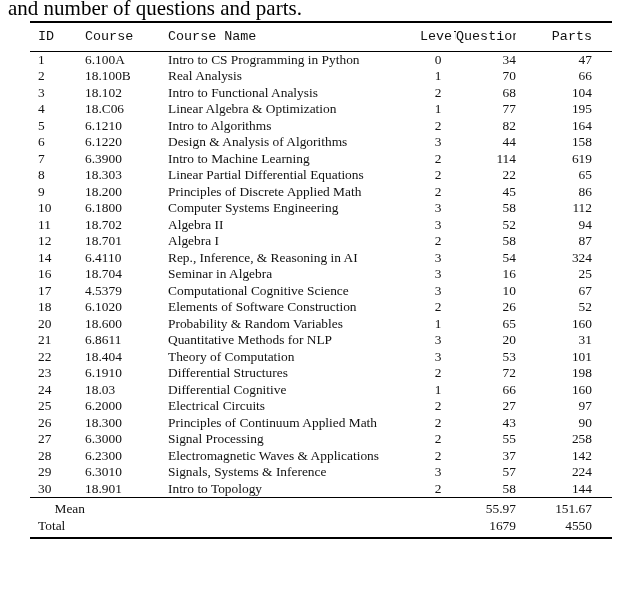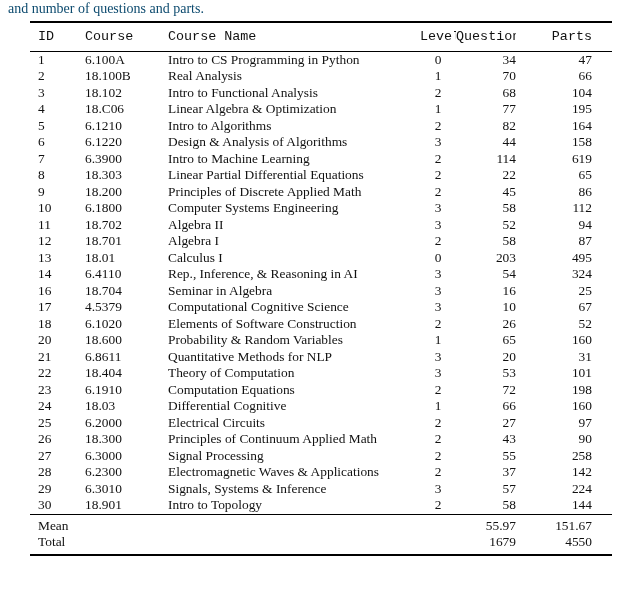--- a/index.html
+++ b/index.html
@@ -2,24 +2,24 @@
 <html><head>
 <meta charset="utf-8">
 <style>
   * { margin:0; padding:0; box-sizing:border-box; }
   html,body { width:640px; height:597px; background:#ffffff; overflow:hidden; }
   body {
     font-family:"Liberation Serif", serif;
     color:#111111;
   }
   .caption {
-    font-size:14px;
+    font-size:21px;
     line-height:17px;
     padding:0 0 2px 8px;
-    color:#0c4a6e;
+    color:#000000;
   }
   table.course-table {
     table-layout:fixed;
     border-collapse:collapse;
     width:582px;
     margin-left:30px;
     margin-top:2px;
   }
   th, td {
     font-weight:normal;
@@ -29,21 +29,21 @@
     overflow:hidden;
     padding:0;
     vertical-align:middle;
   }
   thead tr {
     border-top:2px solid #000;
     border-bottom:1px solid #000;
   }
   thead th { padding-top:6px; padding-bottom:5px;font-family:Liberation Mono, monospace; }
   tfoot tr.summary-first { border-top:1px solid #000; }
-  tfoot tr.summary-first td { padding-top:3px; }
+  tfoot tr.summary-first td { padding-top:3px;text-align:right; }
   tfoot tr.summary-last { border-bottom:2px solid #000; }
   tfoot tr.summary-last td { padding-bottom:3px; }
 
   .col-id        { width:55px;  text-align:left;  padding-left:8px; }
   .col-course    { width:83px;  text-align:left; }
   .col-name      { width:252px; text-align:left; }
   .col-level     { width:36px;  text-align:center; }
   .col-questions { width:60px;  text-align:right; }
   .col-parts     { width:96px;  text-align:right; padding-right:20px; }
 </style>
@@ -156,28 +156,20 @@
         </tr>
         <tr>
           <td class="col-id">12</td>
           <td class="col-course">18.701</td>
           <td class="col-name">Algebra I</td>
           <td class="col-level">2</td>
           <td class="col-questions">58</td>
           <td class="col-parts">87</td>
         </tr>
         <tr>
-          <td class="col-id">13</td>
-          <td class="col-course">18.01</td>
-          <td class="col-name">Calculus I</td>
-          <td class="col-level">0</td>
-          <td class="col-questions">203</td>
-          <td class="col-parts">495</td>
-        </tr>
-        <tr>
           <td class="col-id">14</td>
           <td class="col-course">6.4110</td>
           <td class="col-name">Rep., Inference, &amp; Reasoning in AI</td>
           <td class="col-level">3</td>
           <td class="col-questions">54</td>
           <td class="col-parts">324</td>
         </tr>
         <tr>
           <td class="col-id">16</td>
           <td class="col-course">18.704</td>
@@ -222,21 +214,21 @@
           <td class="col-id">22</td>
           <td class="col-course">18.404</td>
           <td class="col-name">Theory of Computation</td>
           <td class="col-level">3</td>
           <td class="col-questions">53</td>
           <td class="col-parts">101</td>
         </tr>
         <tr>
           <td class="col-id">23</td>
           <td class="col-course">6.1910</td>
-          <td class="col-name">Computation Equations</td>
+          <td class="col-name">Differential Structures</td>
           <td class="col-level">2</td>
           <td class="col-questions">72</td>
           <td class="col-parts">198</td>
         </tr>
         <tr>
           <td class="col-id">24</td>
           <td class="col-course">18.03</td>
           <td class="col-name">Differential Cognitive</td>
           <td class="col-level">1</td>
           <td class="col-questions">66</td>

